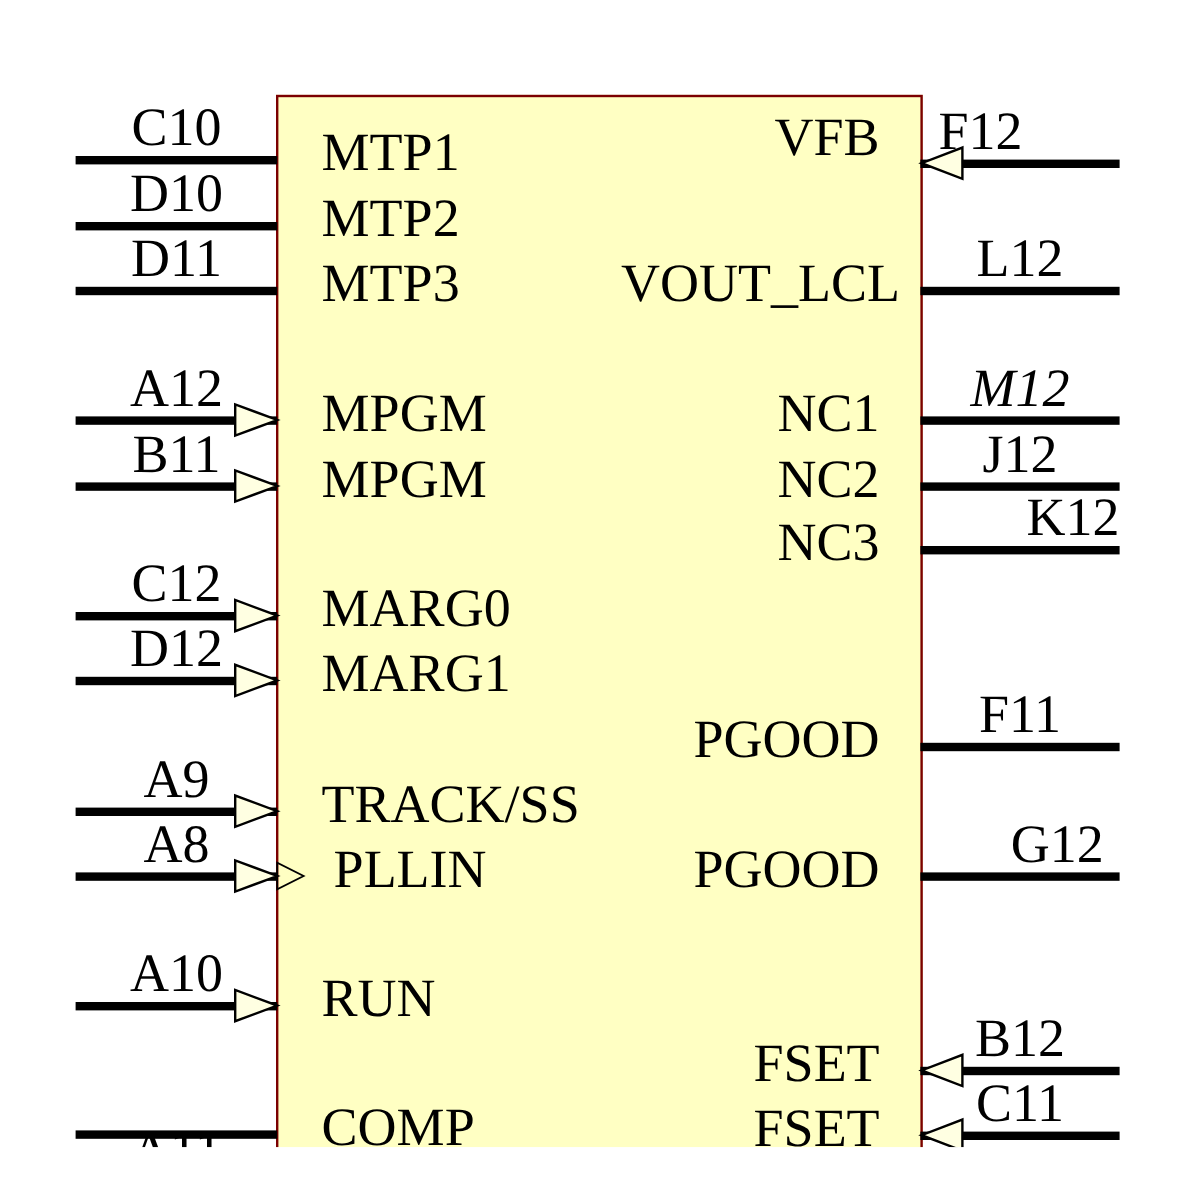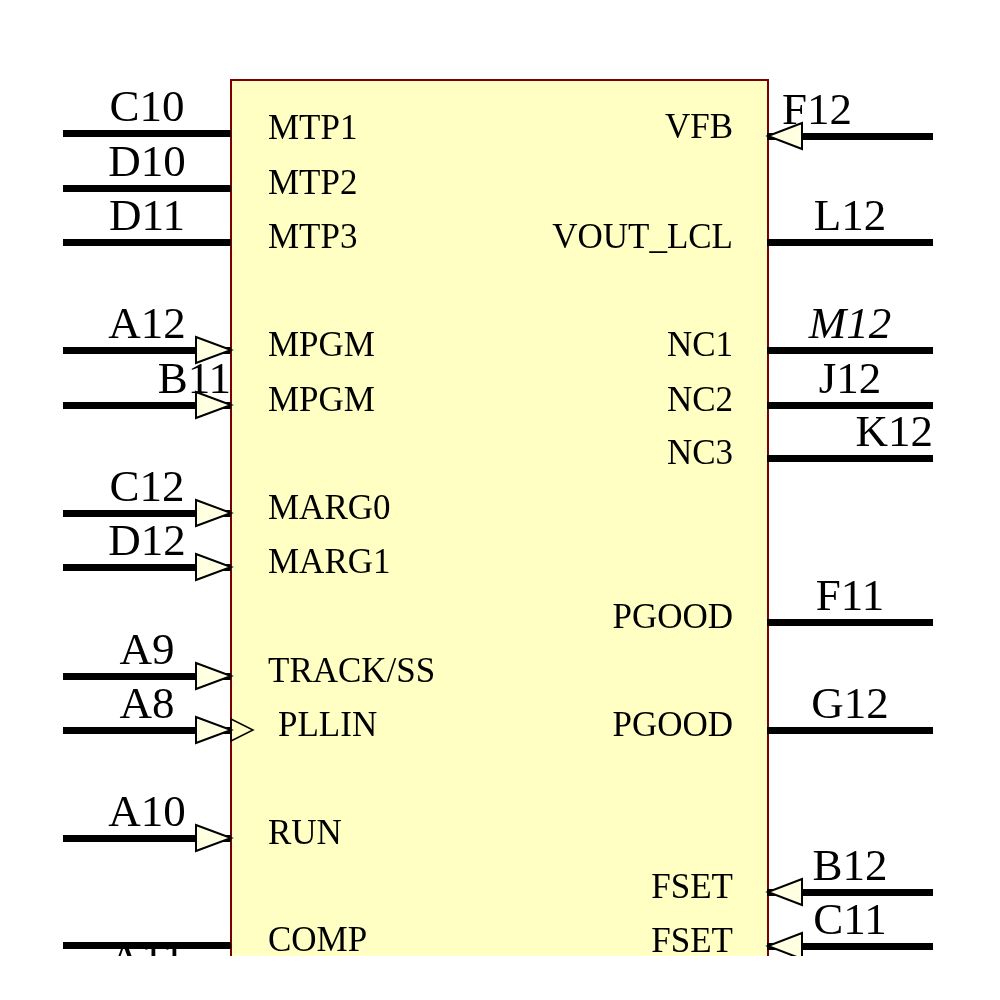--- a/index.html
+++ b/index.html
@@ -24,21 +24,21 @@
   .pin-number{
     position:absolute;
     height:45px;line-height:45px;
     font-size:45px;color:#000000;
     text-align:center;
     white-space:nowrap;
   }
   .pin-label{
     position:absolute;
     height:45px;line-height:45px;
-    font-size:35px;color:#000000;
+    font-size:45px;color:#000000;
     white-space:nowrap;
   }
   .pin-label.right{ text-align:right; }
   .arrow-svg{ position:absolute; overflow:visible; }
 </style>
 </head>
 <body>
 
 <div class="canvas">
   <div class="ic-body" style="background: rgb(255, 255, 195); border-color: rgb(123, 0, 1);"></div>
@@ -52,21 +52,21 @@
       <div class="pin-line" style="left: 63px; width: 168px; top: 239px; background: rgb(0, 0, 0);"></div>
       <div class="pin-number" style="left: 63px; width: 168px; top: 193px;">D11</div>
       <div class="pin-label" style="top: 214px; left: 268px;">MTP3</div>
       <div class="pin-line" style="left: 63px; width: 168px; top: 347px; background: rgb(0, 0, 0);"></div>
       <div class="pin-number" style="left: 63px; width: 168px; top: 301px;">A12</div>
       <div class="pin-label" style="top: 322px; left: 268px;">MPGM</div>
       <svg class="arrow-svg" width="39" height="30" style="left: 194px; top: 335px;">
         <polygon points="2,2 2,28 37,15" fill="#FFFFE2" stroke="#000000" stroke-width="2"></polygon>
       </svg>
       <div class="pin-line" style="left: 63px; width: 168px; top: 402px; background: rgb(0, 0, 0);"></div>
-      <div class="pin-number" style="left: 63px; width: 168px; top: 356px; text-align: right;">B11</div>
+      <div class="pin-number" style="left: 63px; width: 168px; top: 356px;">B11</div>
       <div class="pin-label" style="top: 377px; left: 268px;">MPGM</div>
       <svg class="arrow-svg" width="39" height="30" style="left: 194px; top: 390px;">
         <polygon points="2,2 2,28 37,15" fill="#FFFFE2" stroke="#000000" stroke-width="2"></polygon>
       </svg>
       <div class="pin-line" style="left: 63px; width: 168px; top: 510px; background: rgb(0, 0, 0);"></div>
       <div class="pin-number" style="left: 63px; width: 168px; top: 464px;">C12</div>
       <div class="pin-label" style="top: 485px; left: 268px;">MARG0</div>
       <svg class="arrow-svg" width="39" height="30" style="left: 194px; top: 498px;">
         <polygon points="2,2 2,28 37,15" fill="#FFFFE2" stroke="#000000" stroke-width="2"></polygon>
       </svg>
@@ -97,41 +97,41 @@
       <svg class="arrow-svg" width="39" height="30" style="left: 194px; top: 823px;">
         <polygon points="2,2 2,28 37,15" fill="#FFFFE2" stroke="#000000" stroke-width="2"></polygon>
       </svg>
       <div class="pin-line" style="left: 63px; width: 168px; top: 942px; background: rgb(0, 0, 0);"></div>
       <div class="pin-number" style="left: 63px; width: 168px; top: 896px; margin-top: 40px;">A11</div>
       <div class="pin-label" style="top: 917px; left: 268px;">COMP</div>
     </div>
   <div id="pins-right">
       <div class="pin-line" style="left: 767px; width: 166px; top: 133px; background: rgb(0, 0, 0);"></div>
       <div class="pin-number" style="left: 734px; width: 166px; top: 87px;">F12</div>
-      <div class="pin-label right" style="top: 104px; right: 267px; margin-left: 22px;">VFB</div>
+      <div class="pin-label right" style="top: 92px; right: 267px; margin-left: 22px;">VFB</div>
       <svg class="arrow-svg" width="38" height="30" style="left: 766px; top: 121px;">
         <polygon points="36,2 36,28 2,15" fill="#FFFFE2" stroke="#000000" stroke-width="2"></polygon>
       </svg>
       <div class="pin-line" style="left: 767px; width: 166px; top: 239px; background: rgb(0, 0, 0);"></div>
       <div class="pin-number" style="left: 767px; width: 166px; top: 193px;">L12</div>
-      <div class="pin-label right" style="top: 214px; right: 267px;">VOUT_LCL</div>
+      <div class="pin-label right" style="top: 214px; right: 250px;">VOUT_LCL</div>
       <div class="pin-line" style="left: 767px; width: 166px; top: 347px; background: rgb(0, 0, 0);"></div>
       <div class="pin-number" style="left: 767px; width: 166px; top: 301px; font-style: italic;">M12</div>
       <div class="pin-label right" style="top: 322px; right: 267px;">NC1</div>
       <div class="pin-line" style="left: 767px; width: 166px; top: 402px; background: rgb(0, 0, 0);"></div>
       <div class="pin-number" style="left: 767px; width: 166px; top: 356px;">J12</div>
       <div class="pin-label right" style="top: 377px; right: 267px;">NC2</div>
       <div class="pin-line" style="left: 767px; width: 166px; top: 455px; background: rgb(0, 0, 0);"></div>
       <div class="pin-number" style="left: 767px; width: 166px; top: 409px; text-align: right;">K12</div>
       <div class="pin-label right" style="top: 430px; right: 267px;">NC3</div>
       <div class="pin-line" style="left: 767px; width: 166px; top: 619px; background: rgb(0, 0, 0);"></div>
       <div class="pin-number" style="left: 767px; width: 166px; top: 573px;">F11</div>
       <div class="pin-label right" style="top: 594px; right: 267px;">PGOOD</div>
       <div class="pin-line" style="left: 767px; width: 166px; top: 727px; background: rgb(0, 0, 0);"></div>
-      <div class="pin-number" style="left: 767px; width: 166px; top: 681px;">G12</div>
+      <div class="pin-number" style="left: 767px; width: 166px; top: 681px; padding-left: 31px;">G12</div>
       <div class="pin-label right" style="top: 702px; right: 267px;">PGOOD</div>
       <div class="pin-line" style="left: 767px; width: 166px; top: 889px; background: rgb(0, 0, 0);"></div>
       <div class="pin-number" style="left: 767px; width: 166px; top: 843px;">B12</div>
       <div class="pin-label right" style="top: 864px; right: 267px;">FSET</div>
       <svg class="arrow-svg" width="38" height="30" style="left: 766px; top: 877px;">
         <polygon points="36,2 36,28 2,15" fill="#FFFFE2" stroke="#000000" stroke-width="2"></polygon>
       </svg>
       <div class="pin-line" style="left: 767px; width: 166px; top: 943px; background: rgb(0, 0, 0);"></div>
       <div class="pin-number" style="left: 767px; width: 166px; top: 897px;">C11</div>
       <div class="pin-label right" style="top: 918px; right: 267px;">FSET</div>

